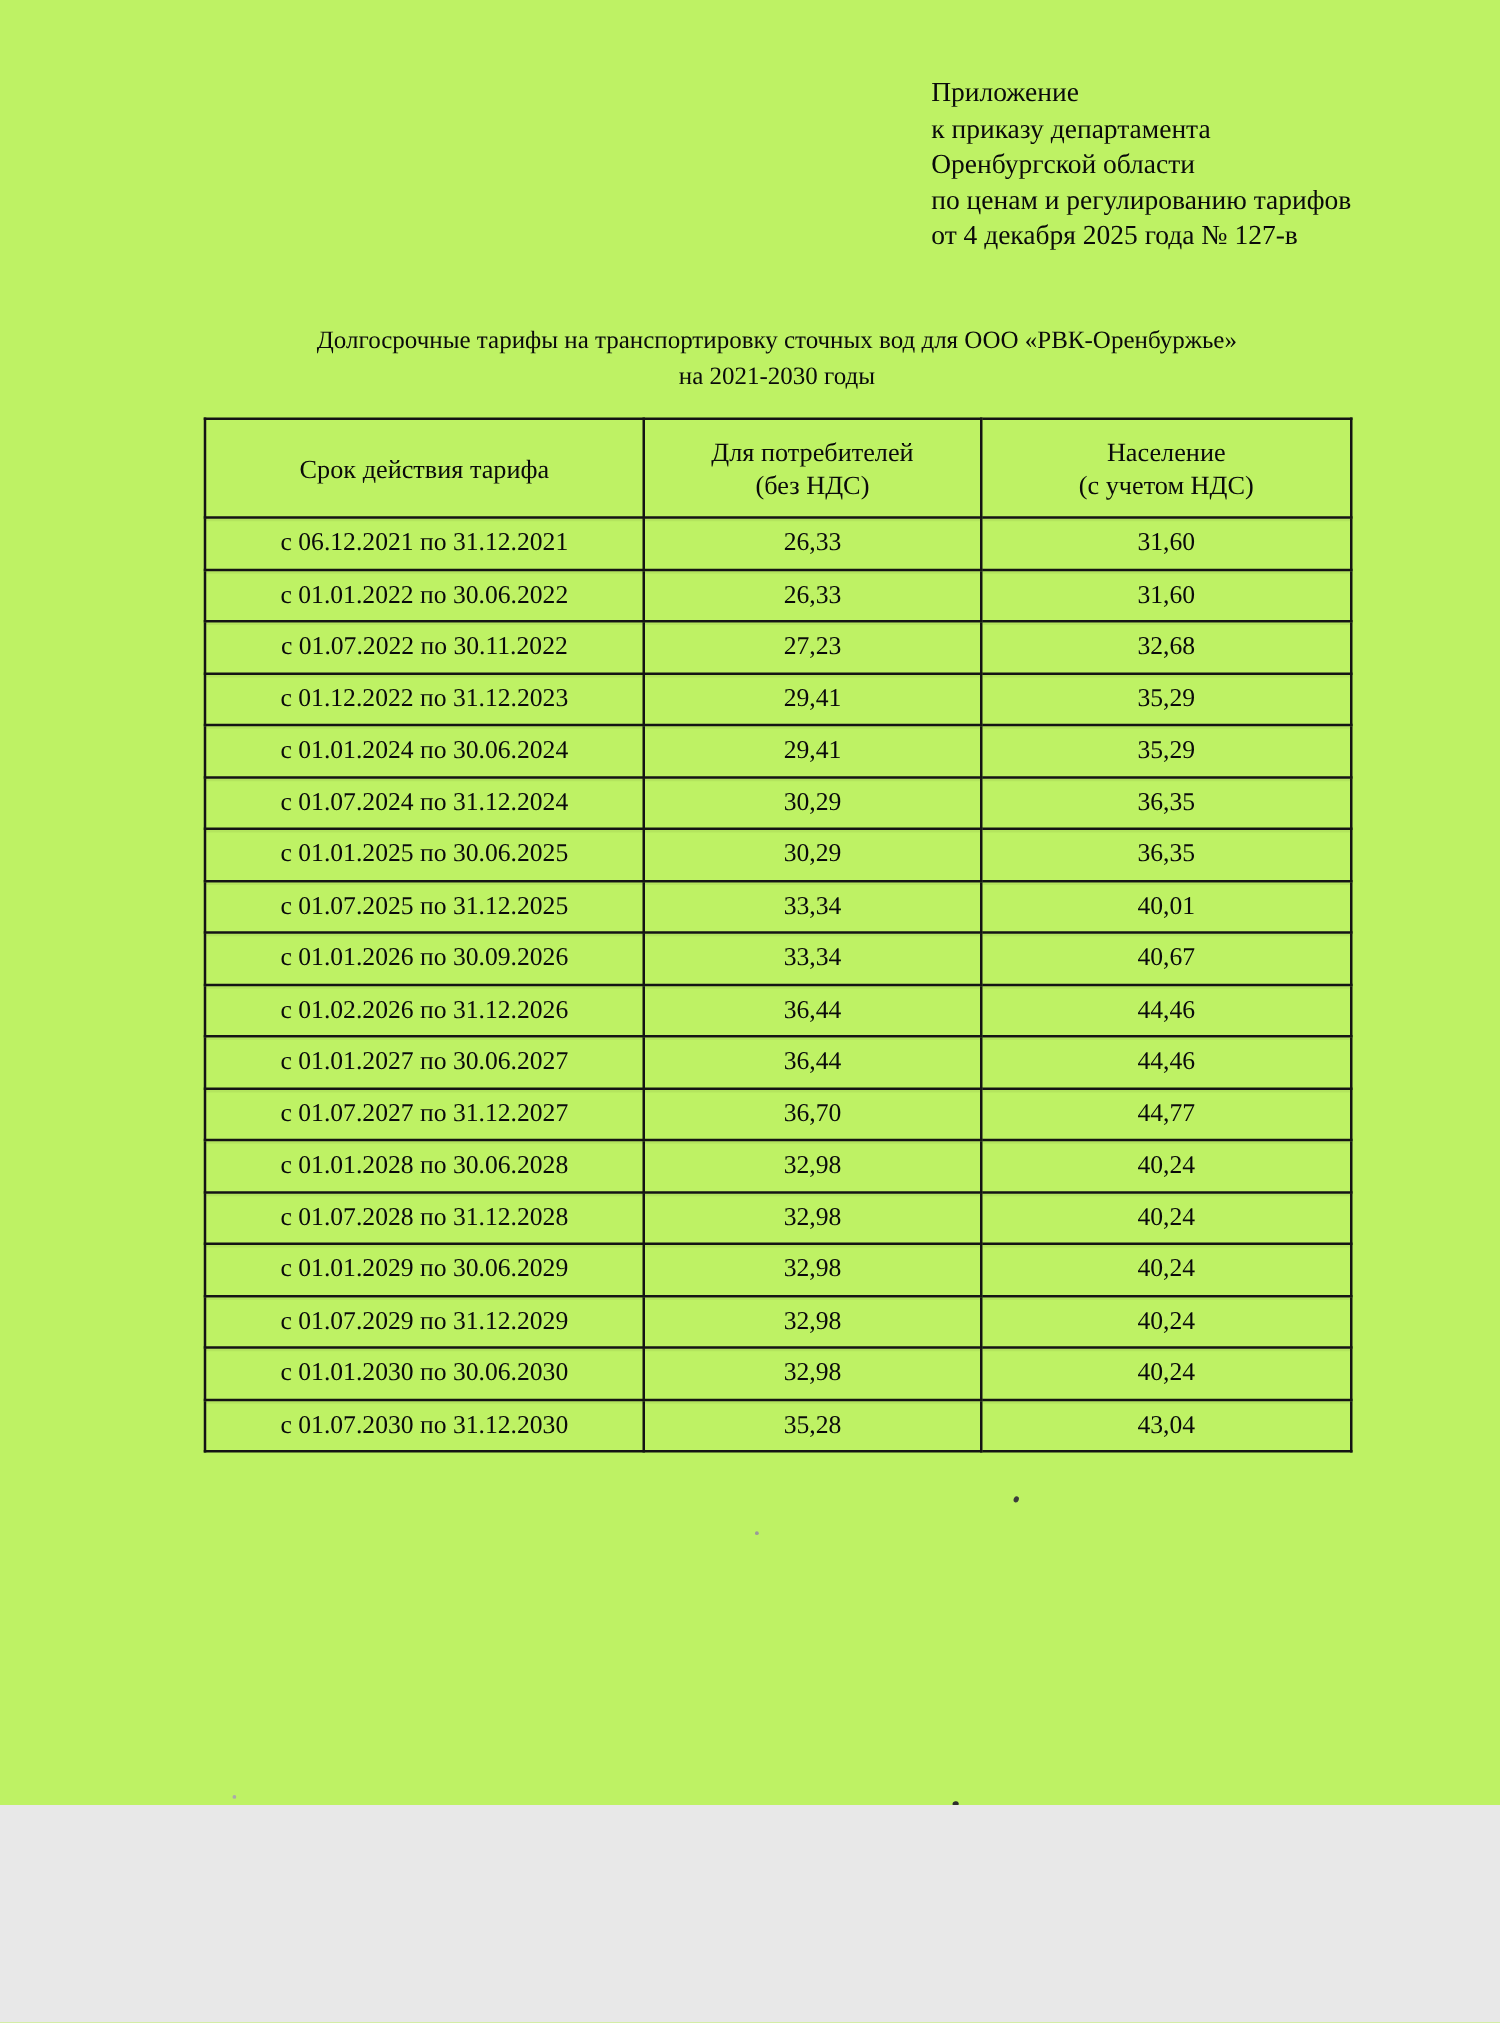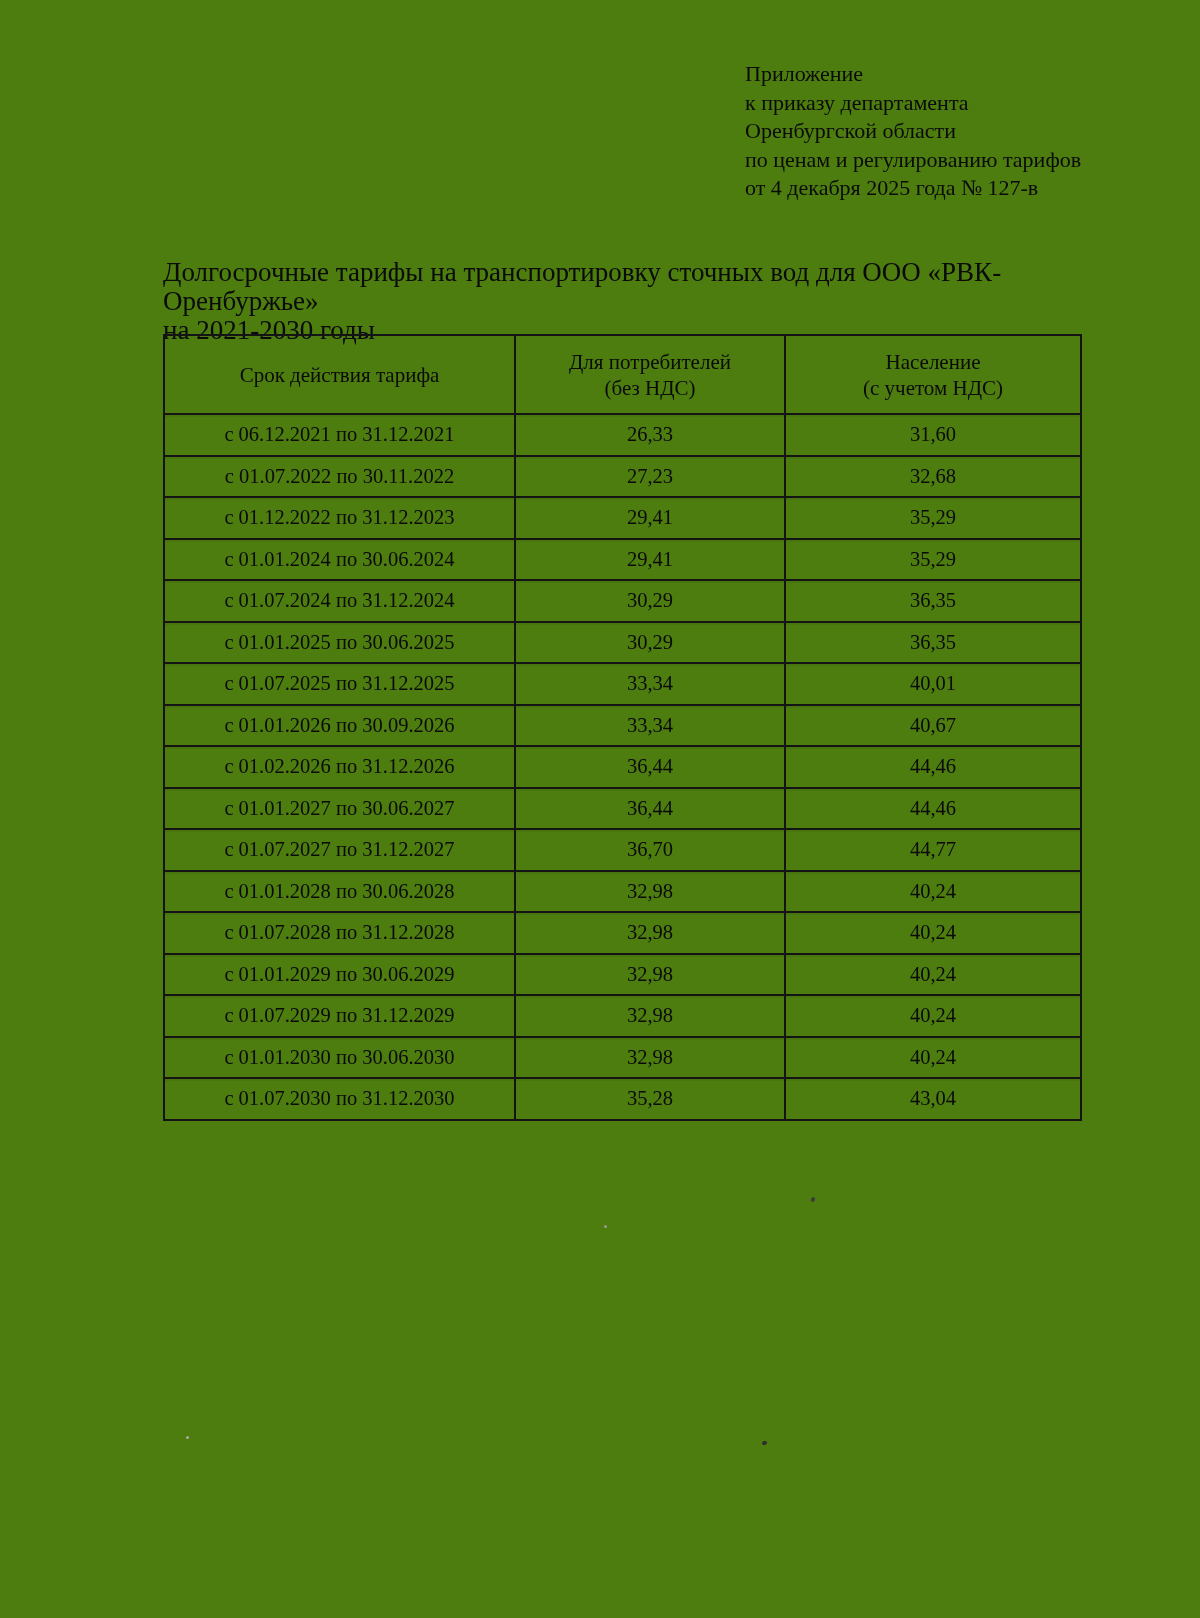--- a/index.html
+++ b/index.html
@@ -1,41 +1,41 @@
 <!DOCTYPE html>
 <html><head>
 <meta charset="utf-8">
 <style>
   * { margin: 0; padding: 0; box-sizing: border-box; }
   html, body { background: #e8e8e8; }
   body { font-family: "Liberation Serif", "DejaVu Serif", serif; }
   .page {
     position: relative;
     width: 1200px;
-    height: 1618px;
+    height: 1444px;
     margin: 0 auto;
-    background: #4d7c0f;
+    background: #bef264;
     color: #0a0a0a;
     overflow: hidden;
   }
   .appendix {
     position: absolute;
     left: 745px;
     top: 60px;
     font-size: 22px;
     line-height: 28.6px;
     white-space: nowrap;
   }
   .doc-title {
     position: absolute;
     left: 163px;
     top: 258px;
     width: 917px;
-    text-align: left;
-    font-size: 27px;
+    text-align: center;
+    font-size: 20px;
     line-height: 29px;
   }
   table.tariff-table {
     position: absolute;
     left: 163px;
     top: 334px;
     width: 917px;
     border-collapse: collapse;
     table-layout: fixed;
   }
@@ -101,20 +101,25 @@
         </th>
       </tr>
     </thead>
     <tbody id="tariff-body">
         <tr>
           <td>с 06.12.2021 по 31.12.2021</td>
           <td>26,33</td>
           <td>31,60</td>
         </tr>
         <tr>
+          <td>с 01.01.2022 по 30.06.2022</td>
+          <td>26,33</td>
+          <td>31,60</td>
+        </tr>
+        <tr>
           <td>с 01.07.2022 по 30.11.2022</td>
           <td>27,23</td>
           <td>32,68</td>
         </tr>
         <tr>
           <td>с 01.12.2022 по 31.12.2023</td>
           <td>29,41</td>
           <td>35,29</td>
         </tr>
         <tr>

